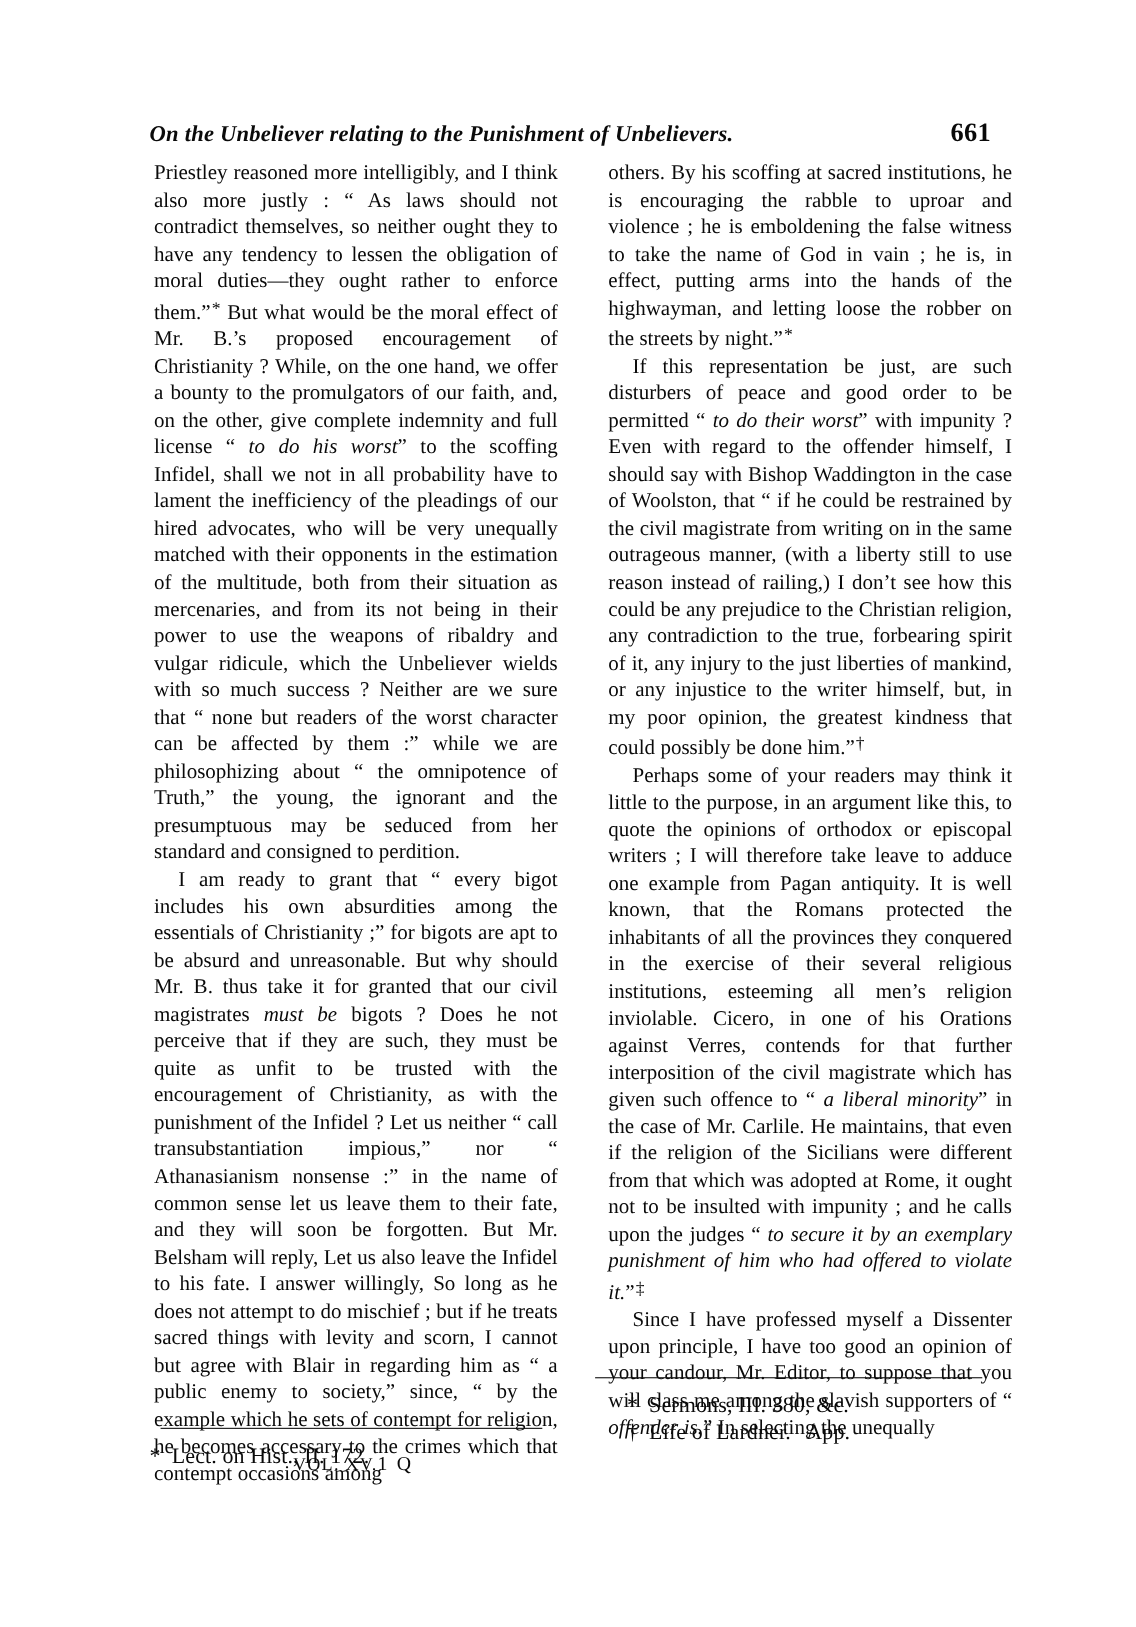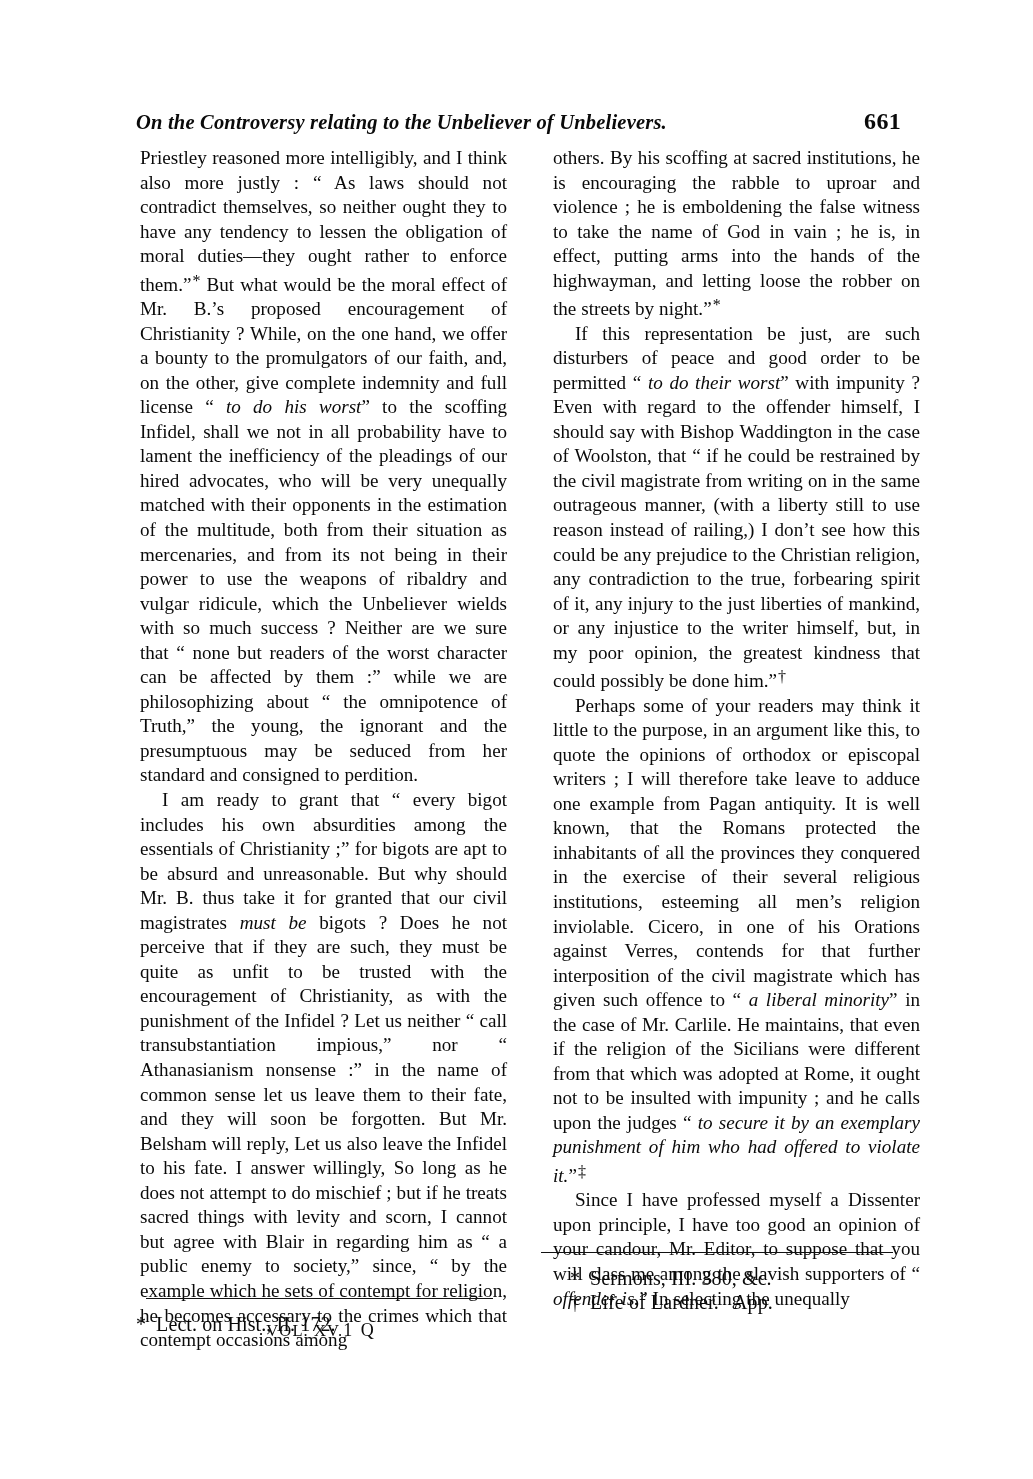--- a/index.html
+++ b/index.html
@@ -138,21 +138,21 @@
     letter-spacing: 2px;
     font-variant: small-caps;
   }
 </style>
 </head>
 <body>
 
 <div class="page">
 
   <div class="running-head">
-    <span class="running-head-title">On the Controversy relating to the Unbeliever of Unbelievers.</span>
+    <span class="running-head-title">On the Unbeliever relating to the Punishment of Unbelievers.</span>
     <span class="running-head-folio">661</span>
   </div>
 
   <div class="columns">
 
     <div class="col col-left">
       <div class="body-text" id="left-body">
           <p class="no-indent"><span>Priestley reasoned more intelligibly, and I think also more justly : “ As laws should not contradict themselves, so neither ought they to have any tendency to lessen the obligation of moral duties—they ought rather to enforce them.”</span><span class="fn-mark">*</span><span> But what would be the moral effect of Mr. B.’s proposed encouragement of Christianity ? While, on the one hand, we offer a bounty to the promulgators of our faith, and, on the other, give complete indemnity and full license </span><span>“ </span><i>to do his worst</i><span>” to the scoffing Infidel, shall we not in all probability have to lament the inefficiency of the pleadings of our hired advocates, who will be very unequally matched with their opponents in the estimation of the multitude, both from their situation as mercenaries, and from its not being in their power to use the weapons of ribaldry and vulgar ridicule, which the Unbeliever wields with so much success ? Neither are we sure that “ none but readers of the worst character can be affected by them :” while we are philosophizing about “ the omnipotence of Truth,” the young, the ignorant and the presumptuous may be seduced from her standard and consigned to perdition.</span></p>
           <p><span>I am ready to grant that “ every bigot includes his own absurdities among the essentials of Christianity ;” for bigots are apt to be absurd and unreasonable. But why should Mr. B. thus take it for granted that our civil magistrates </span><i>must be</i><span> bigots ? Does he not perceive that if they are such, they must be quite as unfit to be trusted with the encouragement of Christianity, as with the punishment of the Infidel ? Let us neither “ call transubstantiation impious,” nor “ Athanasianism nonsense :” in the name of common sense let us leave them to their fate, and they will soon be forgotten. But Mr. Belsham will reply, Let us also leave the Infidel to his fate. I answer willingly, So long as he does not attempt to do mischief ; but if he treats sacred things with levity and scorn, I cannot but agree with Blair in regarding him as “ a public enemy to society,” since, “ by the example which he sets of contempt for religion, he becomes accessary to the crimes which that contempt occasions among</span></p>
         </div>

